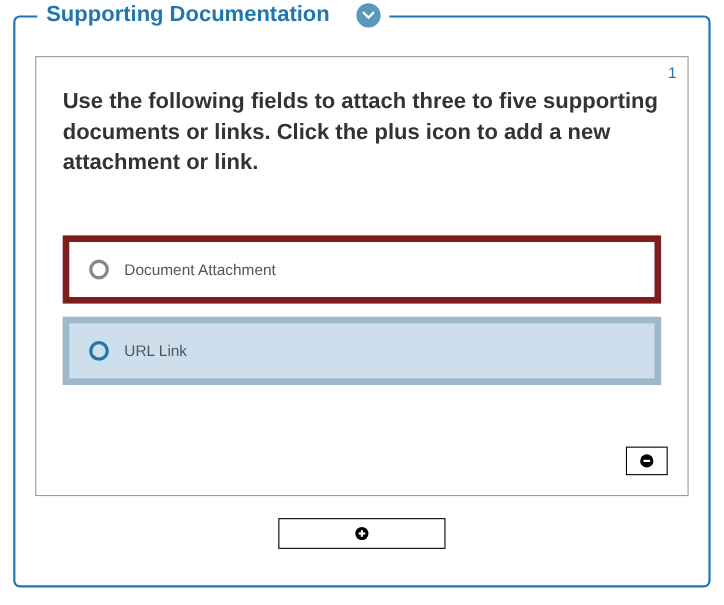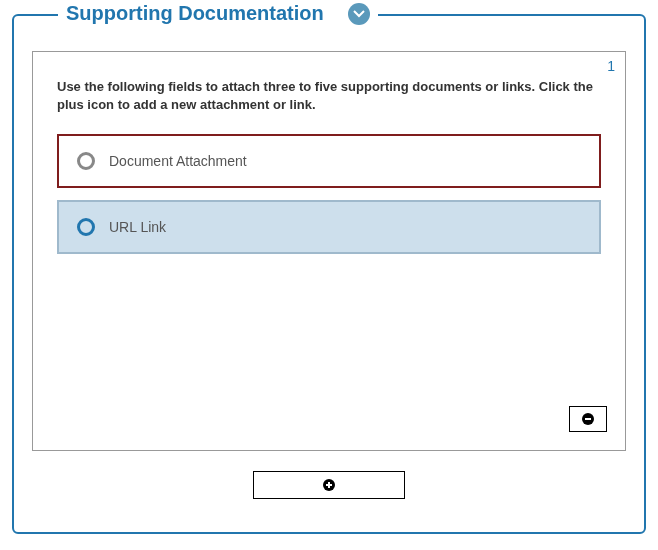--- a/index.html
+++ b/index.html
@@ -17,21 +17,21 @@
       border: 2px solid #2176ae;
       border-radius: 6px;
       position: relative;
       padding: 35px 18px 18px 18px;
       margin-top: 14px;
       height: 520px;
     }
     .fieldset-legend {
       position: absolute;
       top: -14px;
-      left: 44px;
+      left: 20px;
       background: #fff;
       padding: 0 8px;
       display: flex;
       align-items: center;
       gap: 24px;
     }
     .legend-text {
       color: #2176ae;
       font-size: 20px;
       font-weight: 600;
@@ -55,34 +55,34 @@
     }
     .item-number {
       position: absolute;
       top: 6px;
       right: 10px;
       color: #2176ae;
       font-size: 14px;
     }
     .instructions {
       color: #333;
-      font-size: 13px;
+      font-size: 20px;
       font-weight: 600;
       line-height: 1.4;
       margin-top: 8px;
-      margin-bottom: 20px;
+      margin-bottom: 52px;
     }
     .select-prompt {
       color: #333;
       font-size: 16px;
       font-weight: 600;
       margin-bottom: 18px;
     }
     .option {
-      border: 2px solid #7f1d1d;
+      border: 6px solid #7f1d1d;
       padding: 16px 18px;
       display: flex;
       align-items: center;
       gap: 14px;
       cursor: pointer;
     }
     .option + .option { margin-top: 12px; text-align: right; }
     .option-selected {
       background: #cddfec;
       border-color: #9fb9cc;

